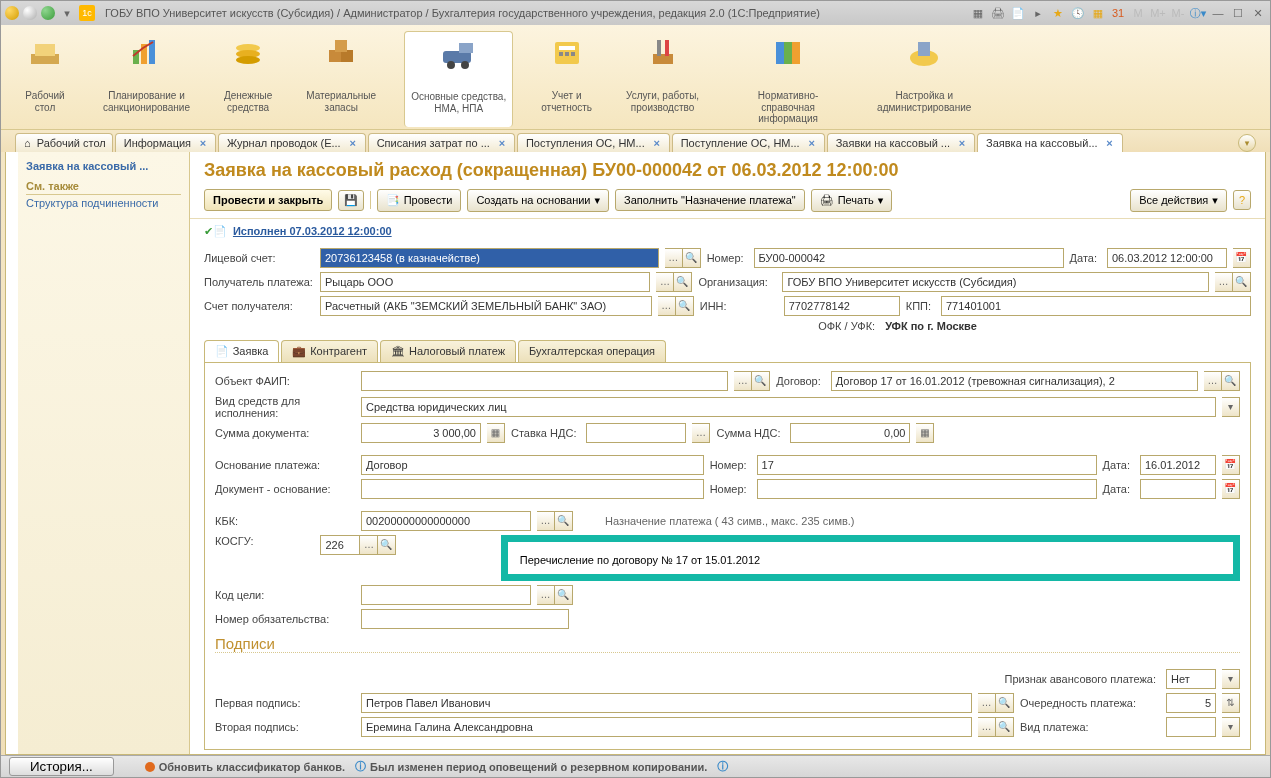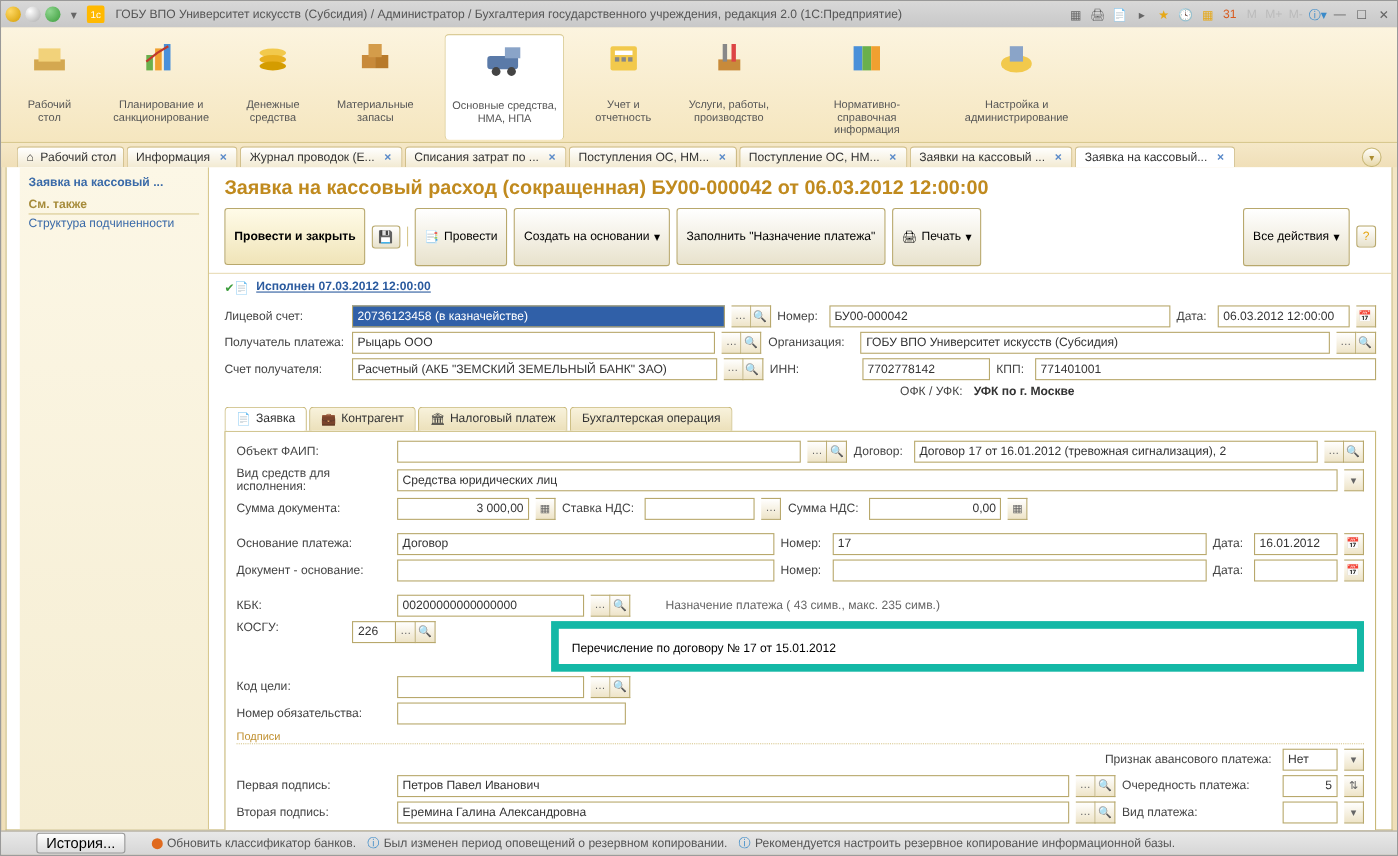--- a/index.html
+++ b/index.html
@@ -26,46 +26,46 @@
 .tab.active { background:#fff; }
 .tabs .round { width:18px; height:18px; border-radius:50%; background:linear-gradient(#fff,#e8d8a8); border:1px solid #c8b878; margin-left:auto; display:flex; align-items:center; justify-content:center; color:#aa8c30; font-size:9px; }
 .content { flex: 1; display: flex; background: #fff; margin: 0 4px 0 4px; border: 1px solid #c8b878; border-top:none; overflow:hidden; }
 .sidebar { width: 172px; background: linear-gradient(#fcf7e6, #f5edd2); border-right: 1px solid #d8c88f; padding: 6px 8px; font-size: 11px; margin-left: 12px; }
 .sidebar .active-link { color: #3a6aa8; font-weight: bold; display:block; padding:2px 0; }
 .sidebar .hdr { color: #a68b3a; font-weight: bold; margin-top: 6px; border-bottom: 1px solid #d8c88f; padding-bottom:2px; }
 .sidebar .lnk { color: #3a6aa8; display:block; padding:2px 0; cursor:pointer; }
 .main { flex: 1; display: flex; flex-direction: column; overflow:hidden; }
 .doc-title { color: #c08a1e; font-size: 18px; font-weight: bold; padding: 8px 14px 6px; }
 .toolbar { padding: 2px 14px 6px; display: flex; align-items: center; gap: 6px; border-bottom:1px solid #e8dcb6; }
-.btn { background: linear-gradient(#fff, #e8e2cc); border: 1px solid #b8a86c; border-radius: 3px; padding: 19px 8px; font-size: 11px; cursor: pointer; display:flex; align-items:center; gap:4px; }
+.btn { background: linear-gradient(#fff, #e8e2cc); border: 1px solid #b8a86c; border-radius: 3px; padding: 4px 8px; font-size: 11px; cursor: pointer; display:flex; align-items:center; gap:4px; }
 .btn.primary { font-weight: bold; background: linear-gradient(#fffbe8, #f0e4b8); }
 .btn.icon-only { padding: 3px 5px; }
 .toolbar .sep { width:1px; height:18px; background:#d8c88f; }
 .toolbar .spacer { flex:1; }
 .exec-line { padding: 6px 14px; display:flex; align-items:center; gap:6px; }
 .exec-line a { color:#2a5a9e; text-decoration:underline; font-weight:bold; }
 .form { padding: 4px 14px; overflow-y:auto; flex:1; }
 .row { display: flex; align-items: center; gap: 6px; margin-bottom: 4px; }
 .lbl { width: 110px; color: #444; font-size:11px; }
 .lbl.w140 { width:140px; }
 .lbl.short { width:auto; padding-right:4px; }
 .inp { border: 1px solid #b8a86c; background: #fff; height: 20px; padding: 0 4px; font-size: 11px; display:flex; align-items:center; }
 .inp.sel { background: #3060a8; color: #fff; }
 .btns { display:flex; }
 .mini { width:18px; height:20px; border:1px solid #b8a86c; border-left:none; background:linear-gradient(#fff,#eee4c8); display:flex; align-items:center; justify-content:center; font-size:10px; cursor:pointer; color:#666; }
 .subtabs { display:flex; gap:0; margin:8px 0 0 0; border-bottom:1px solid #c8b878; }
 .subtab { background:linear-gradient(#f8f2dc,#ece0ba); border:1px solid #c8b878; border-bottom:none; border-radius:4px 4px 0 0; padding:4px 10px; font-size:11px; cursor:pointer; display:flex; align-items:center; gap:4px; margin-right:2px; }
 .subtab.active { background:#fff; }
 .subcontent { border:1px solid #c8b878; border-top:none; padding:8px 10px; background:#fff; }
-.sec-title { color:#c09030; font-size:10px; margin:6px 0 4px; border-bottom:1px dotted #d8c88f; }
+.sec-title { color:#c09030; font-size:15px; margin:6px 0 16px; border-bottom:1px dotted #d8c88f; }
 .textarea { border:7px solid #14b8a6; height:46px; padding:12px; font-size:11px; resize:none; width:100%; font-family:inherit; }
 .statusbar { height:22px; background:linear-gradient(#e8e8e8,#d6d6d6); border-top:1px solid #aaa; display:flex; align-items:center; padding:0 8px; gap:10px; font-size:11px; color:#444; }
-.statusbar .sbtn { background:linear-gradient(#fff,#ddd); border:1px solid #999; border-radius:3px; padding:1px 8px; cursor:pointer;margin-left:24px; }
+.statusbar .sbtn { background:linear-gradient(#fff,#ddd); border:1px solid #999; border-radius:3px; padding:1px 20px; cursor:pointer; }
 .statusbar .dot { width:10px; height:10px; border-radius:50%; }
-.statusbar .msg { display:flex; align-items:center; gap:4px; cursor:pointer; color:#555; }
+.statusbar .msg { display:flex; align-items:center; gap:4px; cursor:pointer; color:#555;font-weight:bold; }
 </style>
 </head>
 <body>
 
 <div class="window">
 
   <div class="titlebar">
     <span class="circ c1"></span>
     <span class="circ c2"></span>
     <span class="circ c3"></span>
@@ -476,16 +476,15 @@
     <div class="msg">
         <span class="dot" style="background:#e06a1e"></span>
         <span>Обновить классификатор банков.</span>
       </div>
     <div class="msg">
         <span style="color:#3a8ac9">ⓘ</span>
         <span>Был изменен период оповещений о резервном копировании.</span>
       </div>
     <div class="msg">
         <span style="color:#3a8ac9">ⓘ</span>
-        <span>Рекомендуется настроить резервное копирование информационной базы.</span>
       </div>
   </div>
 </div>
 
 </body></html>

